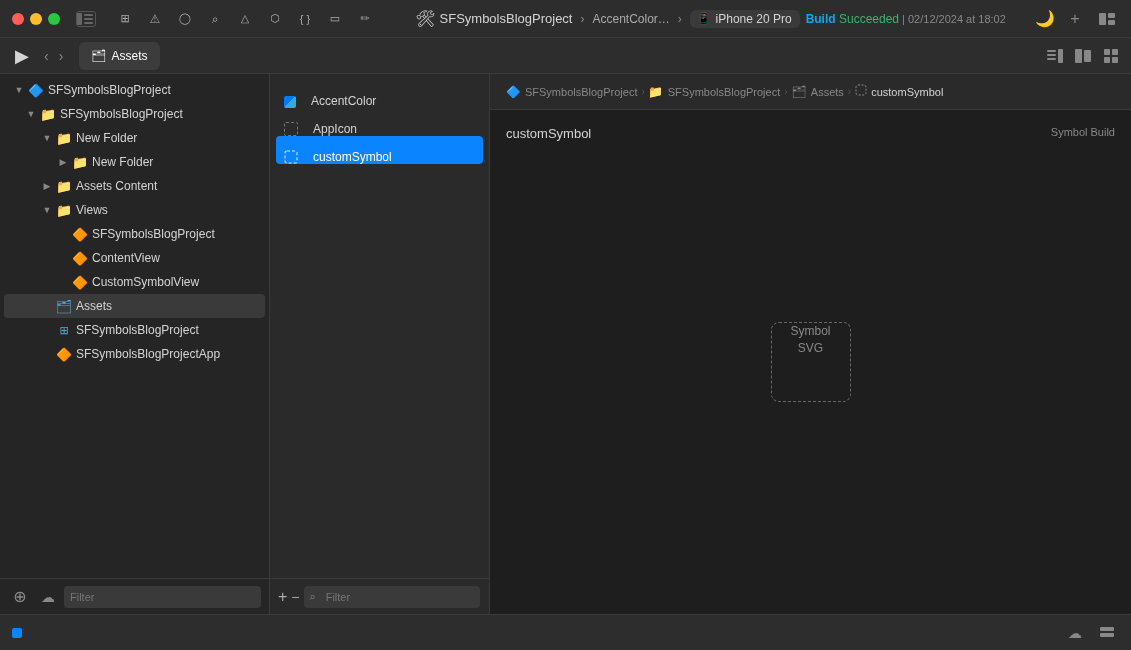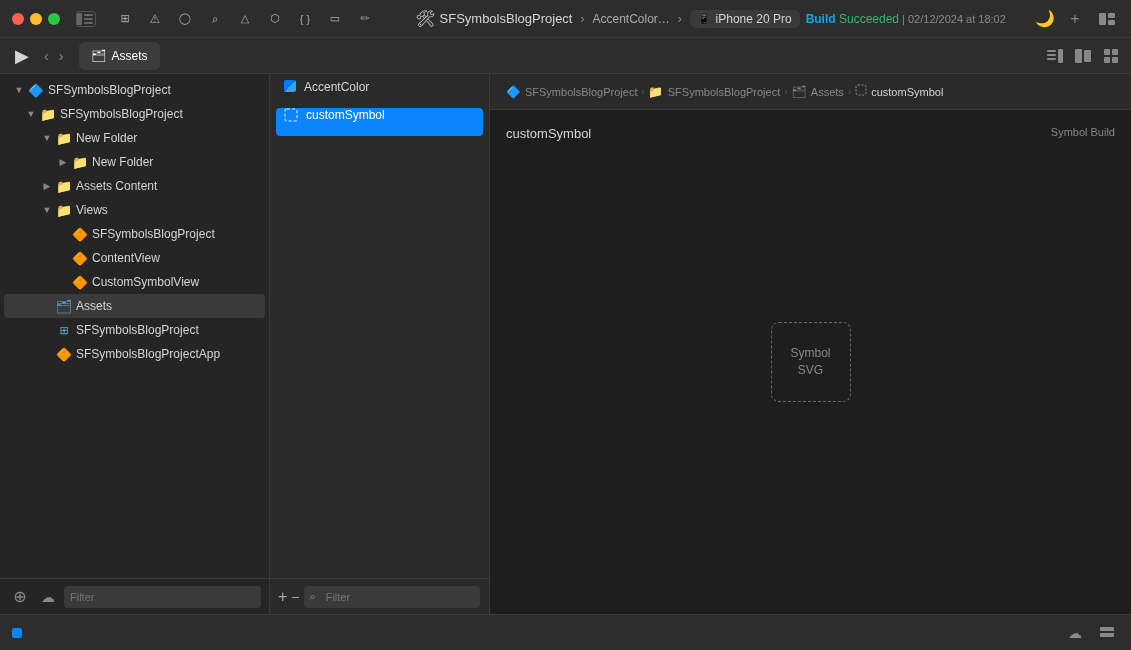--- a/index.html
+++ b/index.html
@@ -228,27 +228,27 @@
       flex-direction: column;
     }
     .asset-list {
       flex: 1;
       overflow-y: auto;
       padding: 6px;
     }
     .asset-item {
       height: 28px;
       display: flex;
-      align-items: flex-start;
+      align-items: flex-end;
       padding: 0 8px;
       cursor: pointer;
       border-radius: 4px;
       font-size: 12px;
       color: #d4d4d4;
-      gap: 8px;
+      gap: 15px;
     }
     .asset-item.selected {
       background: #0a84ff;
       color: #fff;
     }
     .asset-color-dot {
       width: 12px;
       height: 12px;
       border-radius: 2px;
       flex-shrink: 0;
@@ -308,21 +308,21 @@
 
     
     .symbol-placeholder {
       width: 80px;
       height: 80px;
       border: 1.5px dashed #666;
       border-radius: 8px;
       display: flex;
       flex-direction: column;
       align-items: center;
-      justify-content: center;
+      justify-content: flex-start;
       font-size: 12px;
       color: #888;
       line-height: 1.4;
     }
 
     
     .content-item-title {
       position: absolute;
       top: 16px;
       left: 16px;
@@ -604,20 +604,24 @@
   </div>
 
   <div class="asset-panel">
     <div class="asset-list">
 
       <div class="asset-item">
         <div class="asset-color-dot" style="background: linear-gradient(135deg, #007aff 50%, #34aadc 50%);"></div>
         <span>AccentColor</span>
       </div>
 
+      <div class="asset-item">
+        <div class="appicon-preview"></div>
+        <span>AppIcon</span>
+      </div>
 
       <div class="asset-item selected">
         <svg width="14" height="14" viewBox="0 0 14 14">
           <rect x="1" y="1" width="12" height="12" rx="2" fill="none" stroke="rgba(255,255,255,0.6)" stroke-width="1.5" stroke-dasharray="3,2"></rect>
         </svg>
         <span>customSymbol</span>
       </div>
 
     </div>
 

